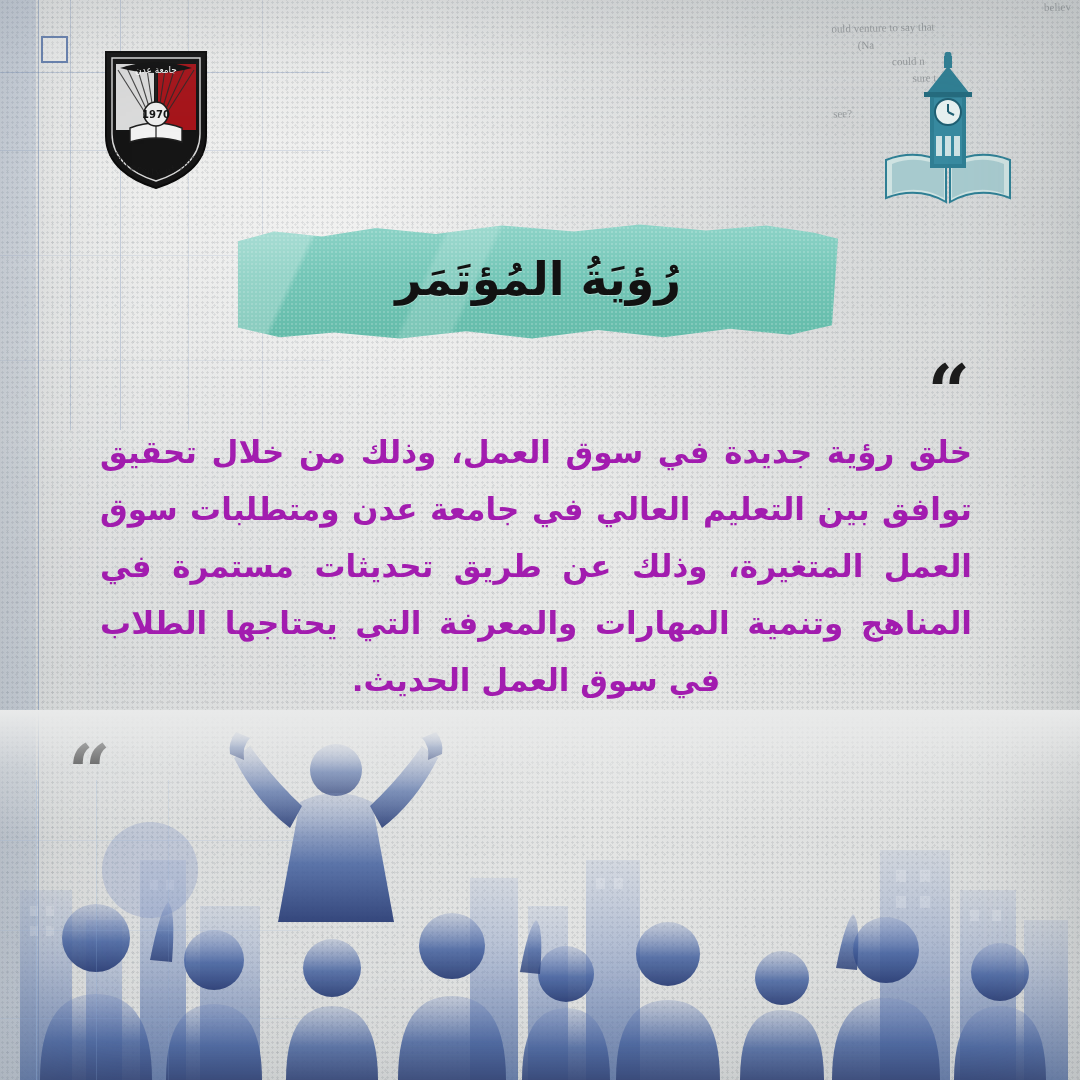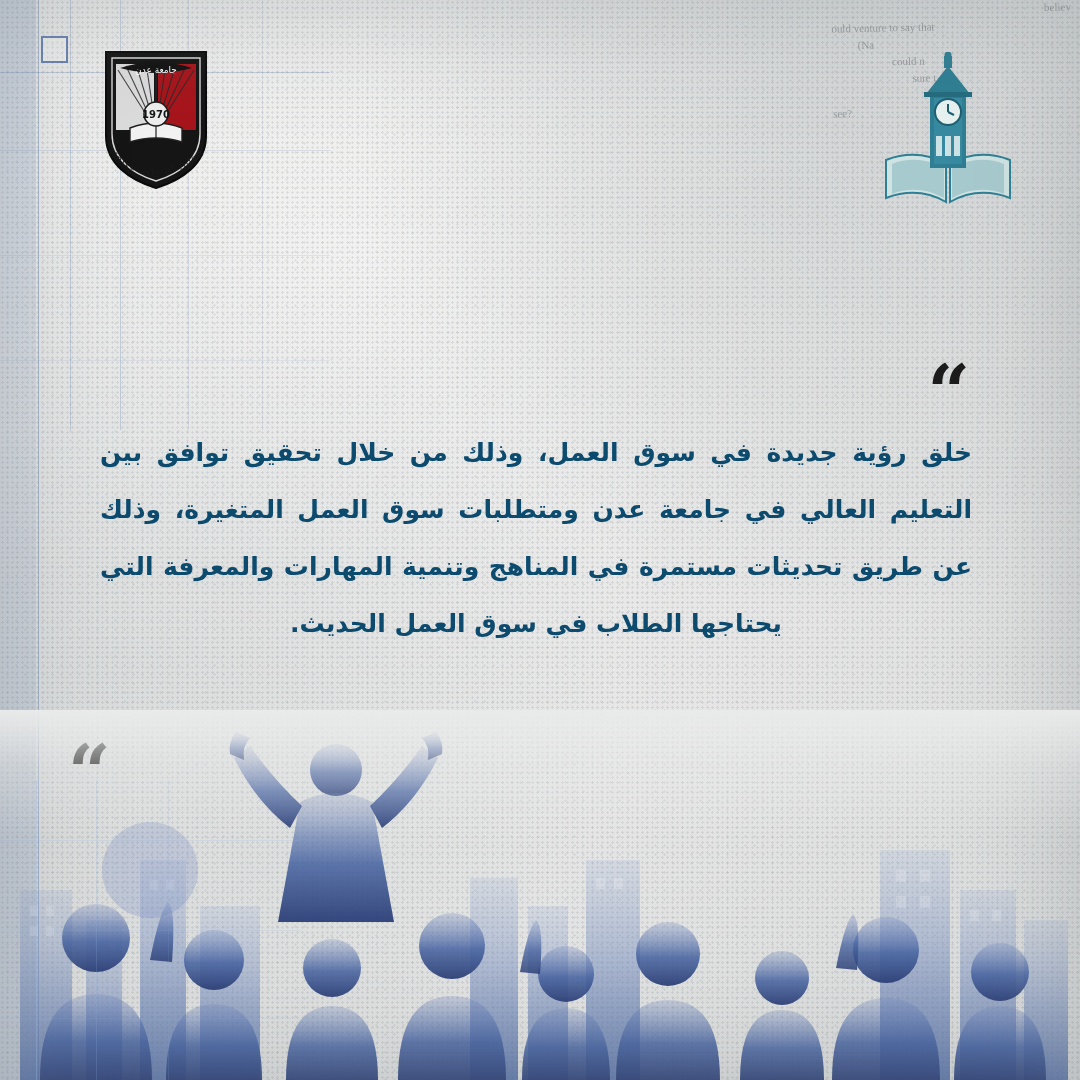--- a/index.html
+++ b/index.html
@@ -182,23 +182,23 @@
 
   
   .vision-body {
     position: absolute;
     right: 108px;
     left: 100px;
     top: 424px;
     text-align: justify;
     text-align-last: center;
     direction: rtl;
-    font-size: 25px;
+    font-size: 31px;
     line-height: 57px;
-    color: #0c4a6e;
+    color: #a21caf;
     font-weight: bold;
     letter-spacing: .3px;
   }
 
   
   .crowd {
     position: absolute;
     left: 0; right: 0; bottom: 0;
     height: 370px;
     overflow: hidden;
@@ -319,20 +319,24 @@
       <rect x="67" y="84" width="6" height="20" fill="#e7f1f0" opacity=".85"></rect>
       <rect x="76" y="84" width="6" height="20" fill="#e7f1f0" opacity=".85"></rect>
 
       <path d="M48 42 L70 14 L92 42 Z" fill="#2f7e93"></path>
       <rect x="66" y="4" width="8" height="12" fill="#2f7e93"></rect>
       <circle cx="70" cy="3" r="3.5" fill="#2f7e93"></circle>
       <rect x="46" y="40" width="48" height="5" fill="#246b7e"></rect>
     </svg>
   </div>
 
+  <div class="title-tape">
+    <div class="tape-shape"></div>
+    <div class="title-text">رُؤيَةُ المُؤتَمَر</div>
+  </div>
 
   <div class="quote-mark quote-open">“</div>
   <div class="quote-mark quote-close">“</div>
 
   <div class="vision-body">خلق رؤية جديدة في سوق العمل، وذلك من خلال تحقيق توافق بين التعليم العالي في جامعة عدن ومتطلبات سوق العمل المتغيرة، وذلك عن طريق تحديثات مستمرة في المناهج وتنمية المهارات والمعرفة التي يحتاجها الطلاب في سوق العمل الحديث.</div>
 
   <div class="crowd">
     <svg width="1080" height="370" viewBox="0 0 1080 370" preserveAspectRatio="none">
       <defs>
         <linearGradient id="cg" x1="0" y1="0" x2="0" y2="1">

